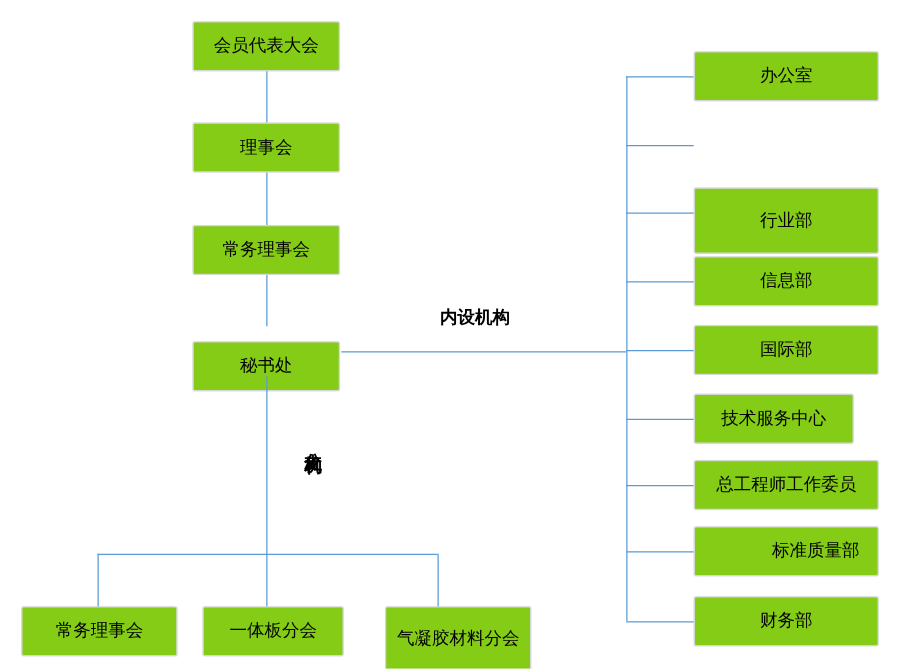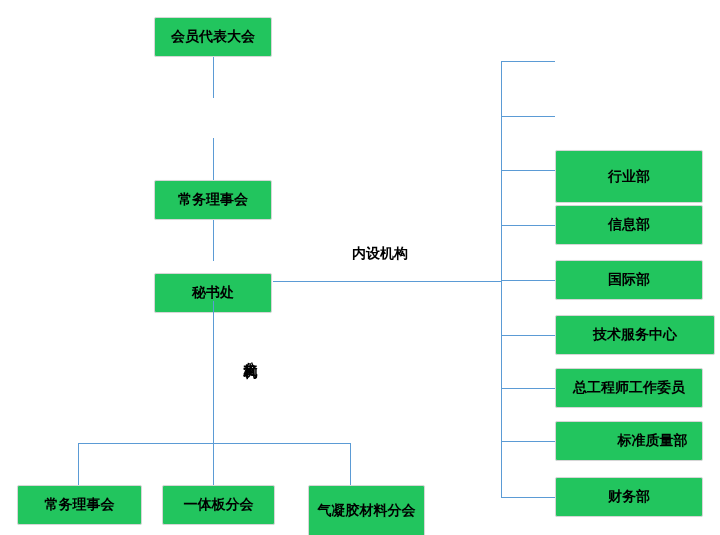--- a/index.html
+++ b/index.html
@@ -6,25 +6,25 @@
   .canvas{
     position:relative;
     width:720px;height:535px;
     background:#ffffff;
     font-family:"Liberation Sans","DejaVu Sans",sans-serif;
     overflow:hidden;
   }
   .node{
     position:absolute;
     box-sizing:border-box;
-    background:#22c55e;
+    background:#84cc16;
     border:1px solid #d6d6d6;
     border-radius:2px;
     display:flex;align-items:center;justify-content:center;
-    font-size:14px;font-weight:bold;color:#000000;
+    font-size:14px;font-weight:normal;color:#000000;
     text-align:center;
     box-shadow:0 0 1px rgba(0,0,0,0.05);
   }
   .line{position:absolute;background:#5B9BD5;}
   .vline{width:1px;}
   .hline{height:1px;}
   .flow-label{
     position:absolute;
     font-size:14px;font-weight:bold;color:#000000;
   }
@@ -34,20 +34,23 @@
     letter-spacing:1px;
   }
 </style>
 </head>
 <body>
 
 <div class="canvas">
 
   <div class="node" style="left:154px;top:17px;width:118px;height:40px;">
     <span>会员代表大会</span>
+  </div>
+  <div class="node" style="left:154px;top:98px;width:118px;height:40px;">
+    <span>理事会</span>
   </div>
   <div class="node" style="left:154px;top:180px;width:118px;height:40px;">
     <span>常务理事会</span>
   </div>
   <div class="node" style="left:154px;top:261px;width:118px;height:40px;margin-top:12px;">
     <span>秘书处</span>
   </div>
 
   <div class="line vline" style="left:213px;top:57px;height:41px;"></div>
   <div class="line vline" style="left:213px;top:138px;height:42px;"></div>
@@ -63,30 +66,33 @@
   <div class="line hline" style="left:501px;top:225px;width:54px;"></div>
   <div class="line hline" style="left:501px;top:280px;width:54px;"></div>
   <div class="line hline" style="left:501px;top:335px;width:54px;"></div>
   <div class="line hline" style="left:501px;top:388px;width:54px;"></div>
   <div class="line hline" style="left:501px;top:441px;width:54px;"></div>
   <div class="line hline" style="left:501px;top:497px;width:54px;"></div>
 
   <div class="flow-label" style="left:352px;top:245px;">内设机构</div>
   <div class="flow-label vertical" style="left:242px;top:351px;height:64px;">分支机构</div>
 
+  <div class="node" style="left:555px;top:41px;width:148px;height:40px;">
+    <span>办公室</span>
+  </div>
   <div class="node" style="left:555px;top:150px;width:148px;height:53px;">
     <span>行业部</span>
   </div>
   <div class="node" style="left:555px;top:205px;width:148px;height:40px;">
     <span>信息部</span>
   </div>
   <div class="node" style="left:555px;top:260px;width:148px;height:40px;">
     <span>国际部</span>
   </div>
-  <div class="node" style="left:555px;top:315px;width:160px;height:40px;">
+  <div class="node" style="left:555px;top:315px;width:128px;height:40px;">
     <span>技术服务中心</span>
   </div>
   <div class="node" style="left:555px;top:368px;width:148px;height:40px;">
     <span>总工程师工作委员</span>
   </div>
   <div class="node" style="left:555px;top:421px;width:148px;height:40px;padding-left:47px;">
     <span>标准质量部</span>
   </div>
   <div class="node" style="left:555px;top:477px;width:148px;height:40px;">
     <span>财务部</span>

